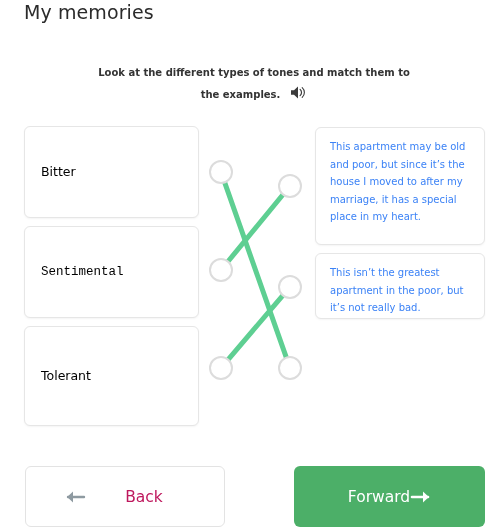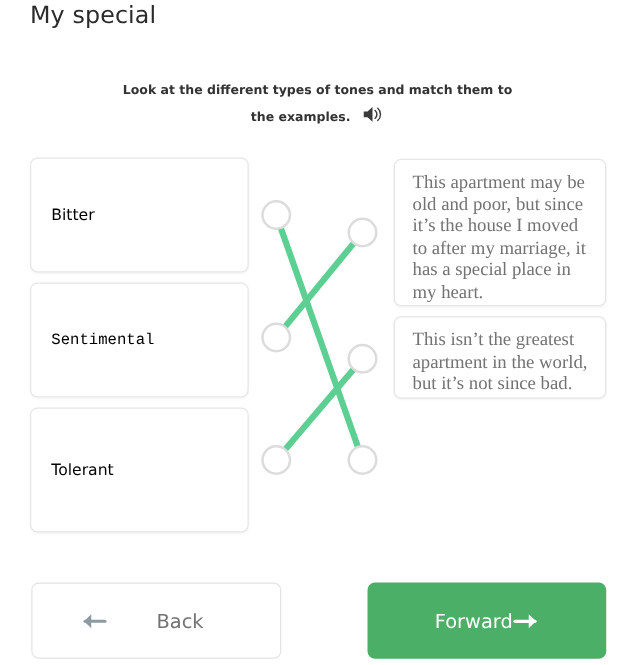--- a/index.html
+++ b/index.html
@@ -77,24 +77,23 @@
     color: #000000;
     line-height: 18px;
   }
   .card.right-card {
     left: 315px;
     width: 170px;
     padding: 10px 14px;
     align-items: flex-start;
   }
   .card.right-card .card-text {
-    font-size: 15px;
-    color: #737373;
+    font-size: 10px;
+    color: #3b82f6;
     line-height: 17.6px;
-    font-family: Liberation Serif, serif;
   }
 
   
   #left-0 { top: 6px;   height: 92px; }
   #left-1 { top: 106px; height: 92px; font-family: Liberation Mono, monospace; }
   #left-2 { top: 206px; height: 100px; }
 
   
   #right-0 { top: 7px;   height: 118px; }
   #right-1 { top: 133px; height: 66px; }
@@ -134,21 +133,21 @@
     width: 200px;
     background: #ffffff;
     border: 1px solid #e3e3e3;
     justify-content: flex-start;
     padding: 0 28px 0 38px;
   }
   .btn-back .btn-label {
     flex: 1;
     text-align: center;
     font-size: 15.5px;
-    color: #737373;
+    color: #be185d;
     margin-left: 6px;
   }
   .btn-forward {
     left: 294px;
     width: 191px;
     background: #4caf68;
     border: none;
     justify-content: center;
     padding: 0 26px 0 27px;
   }
@@ -156,21 +155,21 @@
     font-size: 15.5px;
     color: #ffffff;
   }
   .arrow-ico { width: 22px; height: 18px; flex: 0 0 auto; }
 </style>
 </head>
 <body>
 
 <div id="app">
 
-  <div class="page-title">My special</div>
+  <div class="page-title">My memories</div>
 
   <div class="instruction">
     <span>Look at the different types of tones and match them to</span>
     <span class="line2">
       <span>the examples.</span><span class="speaker-icon"><svg viewBox="0 0 17 15" width="17" height="15" aria-hidden="true">
             <path d="M1 5.2h3l4-3.6v11.8l-4-3.6H1z" fill="#3b3b3b"></path>
             <path d="M10.1 4.4a4.1 4.1 0 0 1 0 6.2" stroke="#3b3b3b" stroke-width="1.2" fill="none" stroke-linecap="round"></path>
             <path d="M12.2 2.6a6.6 6.6 0 0 1 0 9.8" stroke="#3b3b3b" stroke-width="1.1" fill="none" stroke-linecap="round"></path>
           </svg></span>
     </span>
@@ -185,21 +184,21 @@
       <span class="card-text">Sentimental</span>
     </div>
     <div class="card left-card" id="left-2">
       <span class="card-text">Tolerant</span>
     </div>
 
     <div class="card right-card" id="right-0">
       <span class="card-text">This apartment may be old and poor, but since it’s the house I moved to after my marriage, it has a special place in my heart.</span>
     </div>
     <div class="card right-card" id="right-1">
-      <span class="card-text">This isn’t the greatest apartment in the world, but it’s not since bad.</span>
+      <span class="card-text">This isn’t the greatest apartment in the poor, but it’s not really bad.</span>
     </div>
 
     <svg class="connectors" id="connector-svg" viewBox="0 0 500 300">
         <line x1="224.6527129477978" y1="62.375822286498085" x2="286.3472870522022" y2="237.62417771350192" stroke="#5ecf92" stroke-width="5" class="link-line"></line>
         <line x1="227.98213365696014" y1="141.50001120022242" x2="283.0178663430398" y2="74.49998879977758" stroke="#5ecf92" stroke-width="5" class="link-line"></line>
         <line x1="228.1331310115977" y1="239.6263244646462" x2="282.8668689884023" y2="175.3736755353538" stroke="#5ecf92" stroke-width="5" class="link-line"></line>
         <circle cx="221" cy="52" r="11" class="node-circle"></circle>
         <circle cx="221" cy="150" r="11" class="node-circle"></circle>
         <circle cx="221" cy="248" r="11" class="node-circle"></circle>
         <circle cx="290" cy="66" r="11" class="node-circle"></circle>

